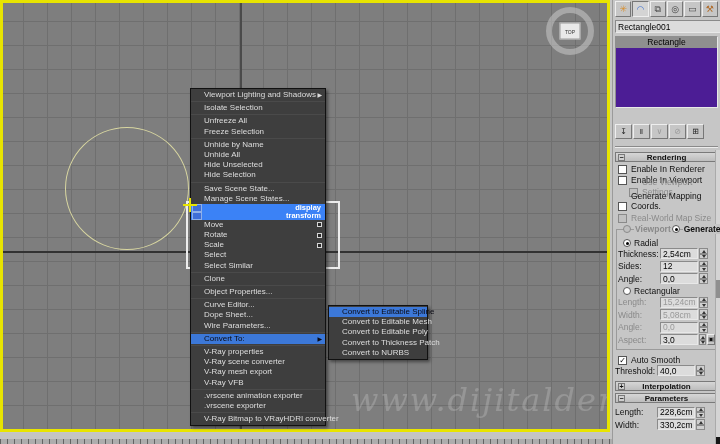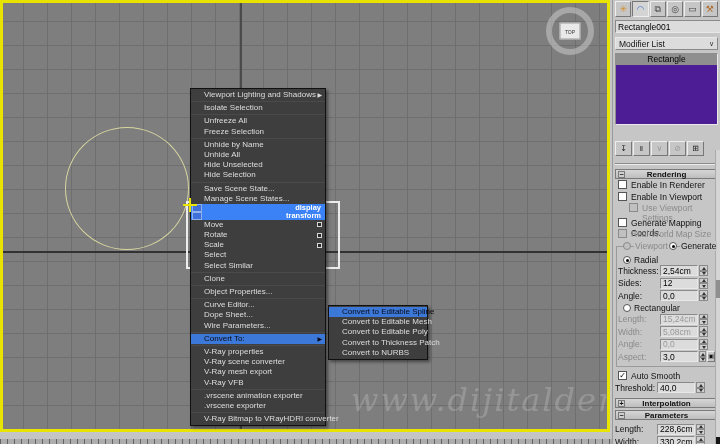--- a/index.html
+++ b/index.html
@@ -78,37 +78,37 @@
     font-size:8px; display:flex; align-items:center; justify-content:center; color:#222; }
   .stb.dis { color:#9a9a9a; }
   .panel-divider { margin-top:7px; height:2px; border-top:1px solid #8a8a8a; border-bottom:1px solid #ececec; }
 
   .rollout-header { position:relative; margin-top:4px; height:10px; line-height:9px;
     background:linear-gradient(#d6d6d6,#bdbdbd); border:1px solid #7a7a7a;
     font-weight:bold; font-size:8px; text-align:center; }
   .rh-toggle { position:absolute; left:2px; top:1px; width:7px; height:7px; line-height:6px;
     border:1px solid #7a7a7a; background:#cfcfcf; font-size:7px; font-weight:bold; text-align:center; }
 
-  .cbrow { display:flex; align-items:flex-start; height:10.5px; margin-top:1px; padding-left:3px; }
+  .cbrow { display:flex; align-items:flex-end; height:10.5px; margin-top:1px; padding-left:3px; }
   .cbrow.indent { padding-left:14px; }
   .cbrow.gap { margin-top:4px; }
   .cb { width:9px; height:9px; background:#fff; border:1px solid #555; margin-right:4px;
     font-size:8px; line-height:8px; text-align:center; color:#000; flex:0 0 auto; }
   .cb.dis { background:#c0c0c0; border-color:#8a8a8a; }
   .dis-label { color:#8a8a8a; }
 
   .radiorow { display:flex; align-items:center; height:10px; margin-top:1px; padding-left:5px; }
   .rb { width:8px; height:8px; border:1px solid #555; border-radius:50%; background:#fff;
     margin-right:3px; position:relative; flex:0 0 auto; }
   .rb.dis { background:#c0c0c0; border-color:#8a8a8a; }
   .rb.on:after { content:""; position:absolute; left:2px; top:2px; width:3px; height:3px;
     border-radius:50%; background:#000; }
   #target-radios { position:relative; z-index:2; margin-bottom:-5px; justify-content:space-between;
     padding:0 6px 0 8px; }
-  #target-radios .rlabel { background:#c6c6c6; padding:0 1px; }
+  #target-radios .rlabel { background:#c6c6c6; padding:0 1px;font-weight:bold; }
 
   .groupbox { border:1px solid #9a9a9a; margin:0 1px; padding:7px 1px 3px 1px; }
   .frow { display:flex; align-items:center; height:12.5px; }
   .flabel { width:42px; text-align:right; padding-right:19px; white-space:nowrap; flex:0 0 auto; }
   .fld { width:38px; height:11px; background:#dcdcdc; border:1px solid;
     border-color:#8a8a8a #e8e8e8 #e8e8e8 #8a8a8a; font-size:8.5px; padding:0 2px;
     font-family:"Liberation Sans",sans-serif; }
   .fld.dis { color:#999; }
   .spin { width:9px; height:11px; display:flex; flex-direction:column; margin-left:1px; }
   .sb { flex:1; background:#cfcfcf; border:1px solid #8a8a8a; display:flex;
@@ -203,24 +203,20 @@
       <div class="tab" style="color: rgb(68, 68, 68);">◎</div>
       <div class="tab" style="color: rgb(68, 68, 68);">▭</div>
       <div class="tab" style="color: rgb(176, 106, 40);">⚒</div>
     </div>
 
   <div id="name-row">
     <input id="object-name" value="Rectangle001" style="">
 
   </div>
 
-  <div id="modifier-list">
-    <span>Modifier List</span>
-    <span style="font-size:7px;color:#333;">∨</span>
-  </div>
 
   <div id="stack">
       <div class="stack-entry sel">Rectangle</div>
     </div>
 
   <div id="stack-toolbar">
       <div class="stb">↧</div>
       <div class="stb">‖</div>
       <div class="stb dis">∨</div>
       <div class="stb dis">⊘</div>

